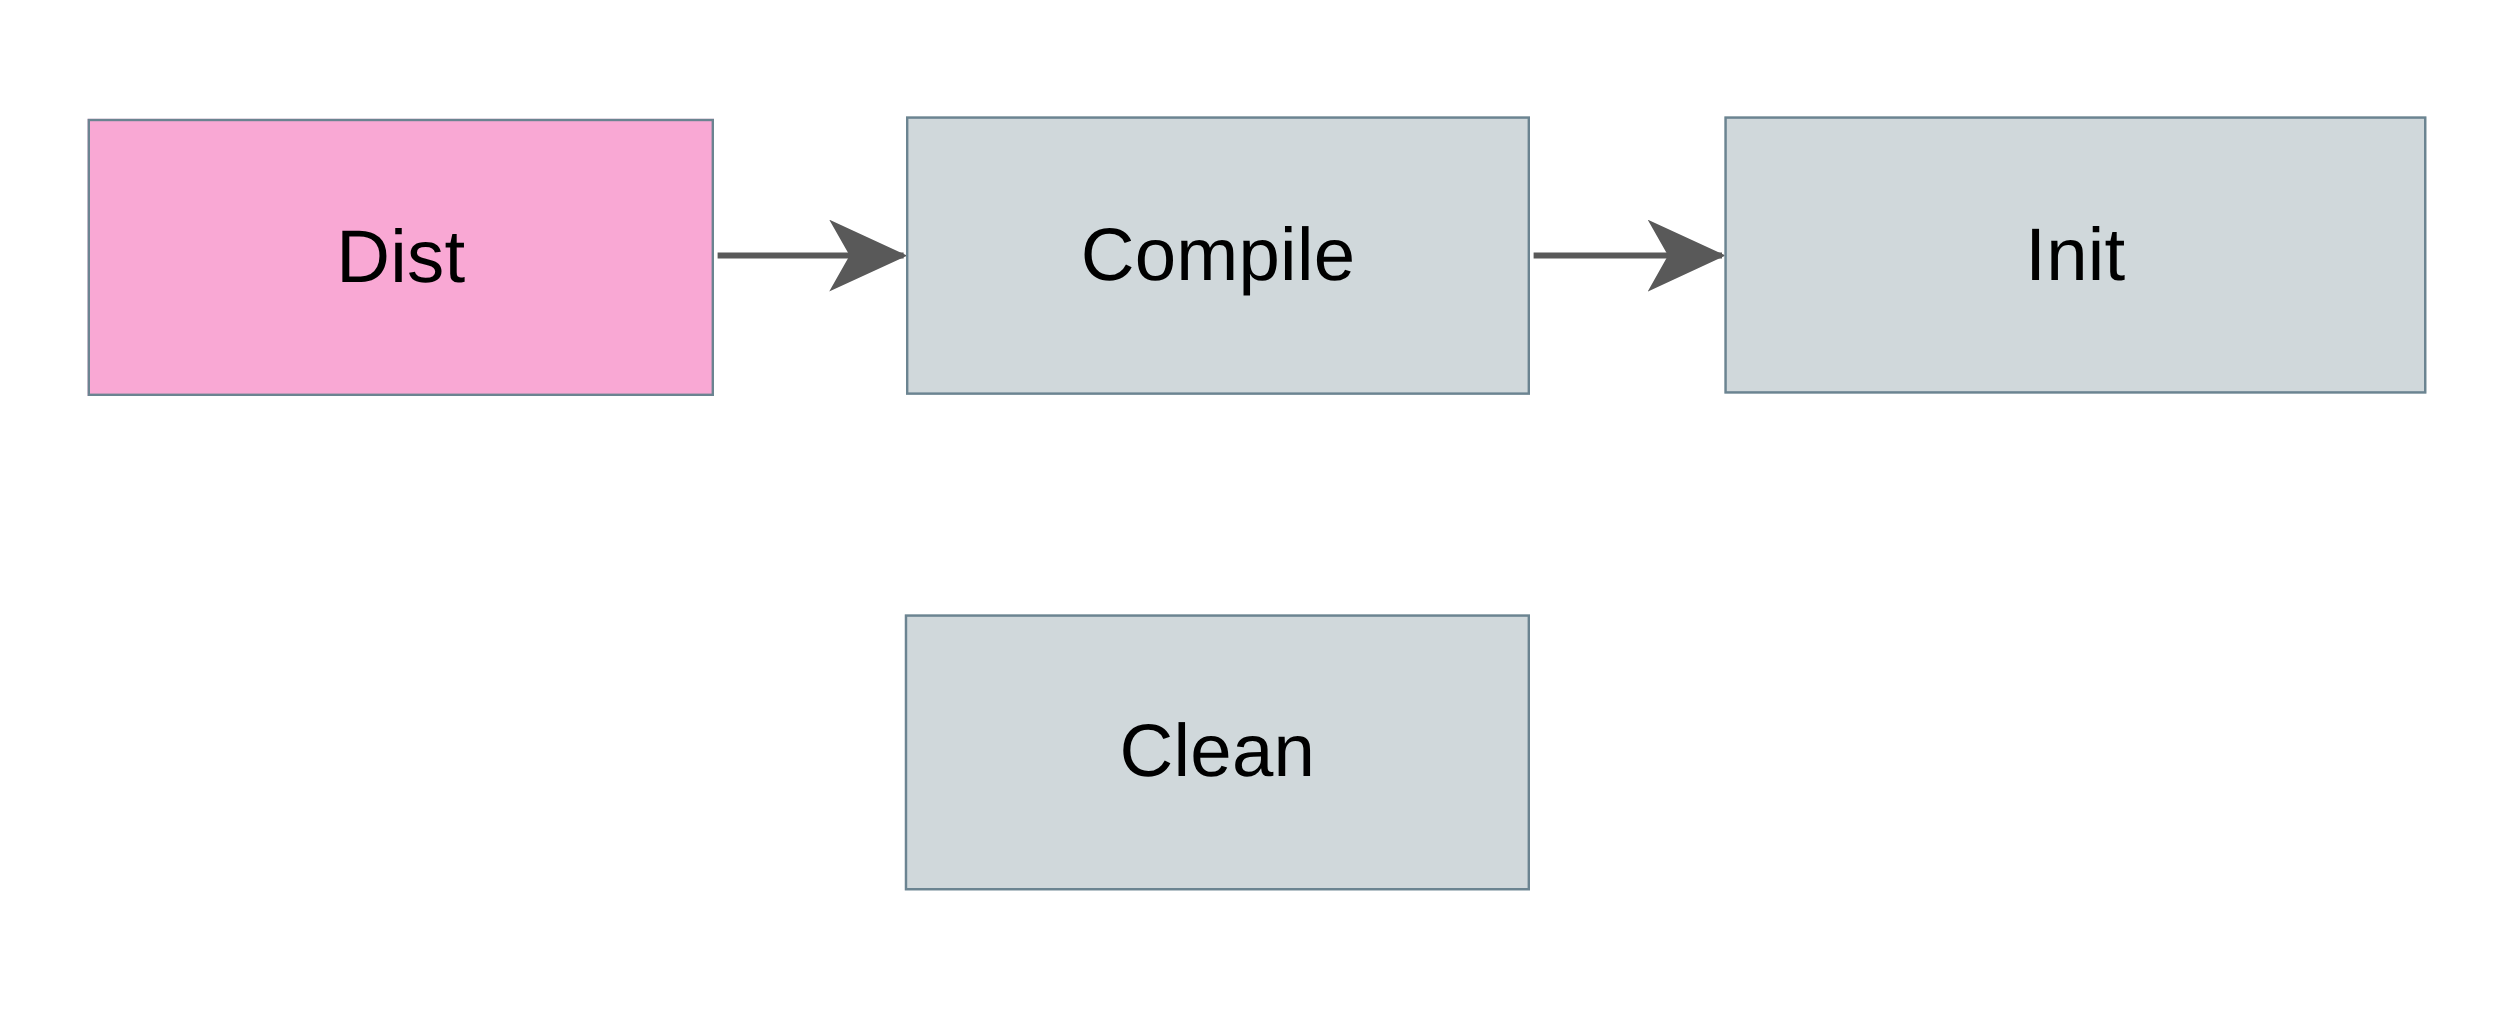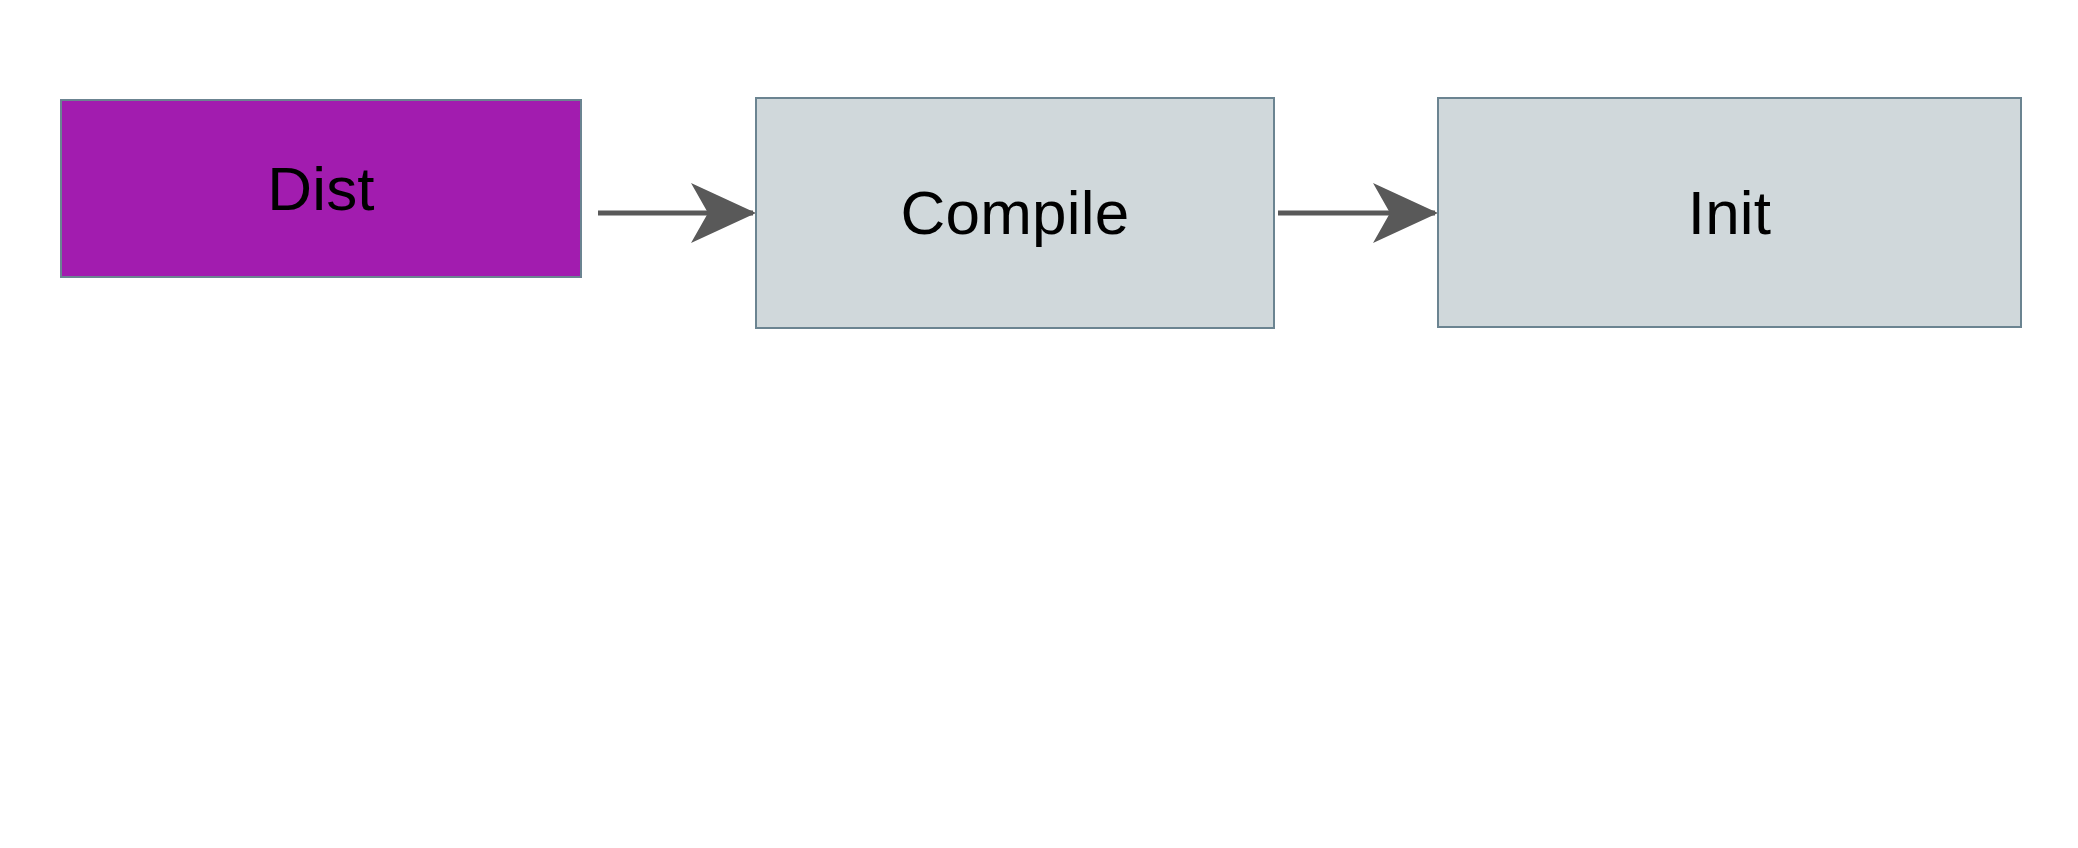--- a/index.html
+++ b/index.html
@@ -66,29 +66,32 @@
       <marker id="arrowhead" markerWidth="13" markerHeight="12" refX="12.4" refY="6" orient="auto" markerUnits="strokeWidth">
         <path d="M 0 0 L 13 6 L 0 12 L 3.4 6 Z" fill="#595959"></path>
       </marker>
     </defs>
 
     <line x1="598" y1="213" x2="753" y2="213" stroke="#595959" stroke-width="5" marker-end="url(#arrowhead)" id="edge-line-0"></line>
 
     <line x1="1278" y1="213" x2="1435" y2="213" stroke="#595959" stroke-width="5" marker-end="url(#arrowhead)" id="edge-line-1"></line>
   </svg>
 
-  <div class="node" id="node-dist" style="left: 60px; top: 99px; width: 522px; height: 179px; background: #a21caf; border: 2px solid rgb(107, 132, 145);">
+  <div class="node" id="node-dist" style="left: 73px; top: 99px; width: 522px; height: 231px; background: #f9a8d4; border: 2px solid rgb(107, 132, 145);">
     <span class="node-label" style="font-size: 62px; color: rgb(0, 0, 0);">Dist</span>
   </div>
 
   <div class="node" id="node-compile" style="left: 755px; top: 97px; width: 520px; height: 232px; background: rgb(208, 216, 219); border: 2px solid rgb(107, 132, 145);">
     <span class="node-label" style="font-size: 62px; color: rgb(0, 0, 0);">Compile</span>
   </div>
 
   <div class="node" id="node-init" style="left: 1437px; top: 97px; width: 585px; height: 231px; background: rgb(208, 216, 219); border: 2px solid rgb(107, 132, 145);">
     <span class="node-label" style="font-size: 62px; color: rgb(0, 0, 0);">Init</span>
   </div>
 
+  <div class="node" id="node-clean" style="left: 754px; top: 512px; width: 521px; height: 230px; background: rgb(208, 216, 219); border: 2px solid rgb(107, 132, 145);">
+    <span class="node-label" style="font-size: 62px; color: rgb(0, 0, 0);">Clean</span>
+  </div>
 
   <div class="edge-hit" id="edge-hit-0" style="left: 598px; top: 196px; width: 155px;"></div>
   <div class="edge-hit" id="edge-hit-1" style="left: 1278px; top: 196px; width: 157px;"></div>
 
 </div>
 
 </body></html>

